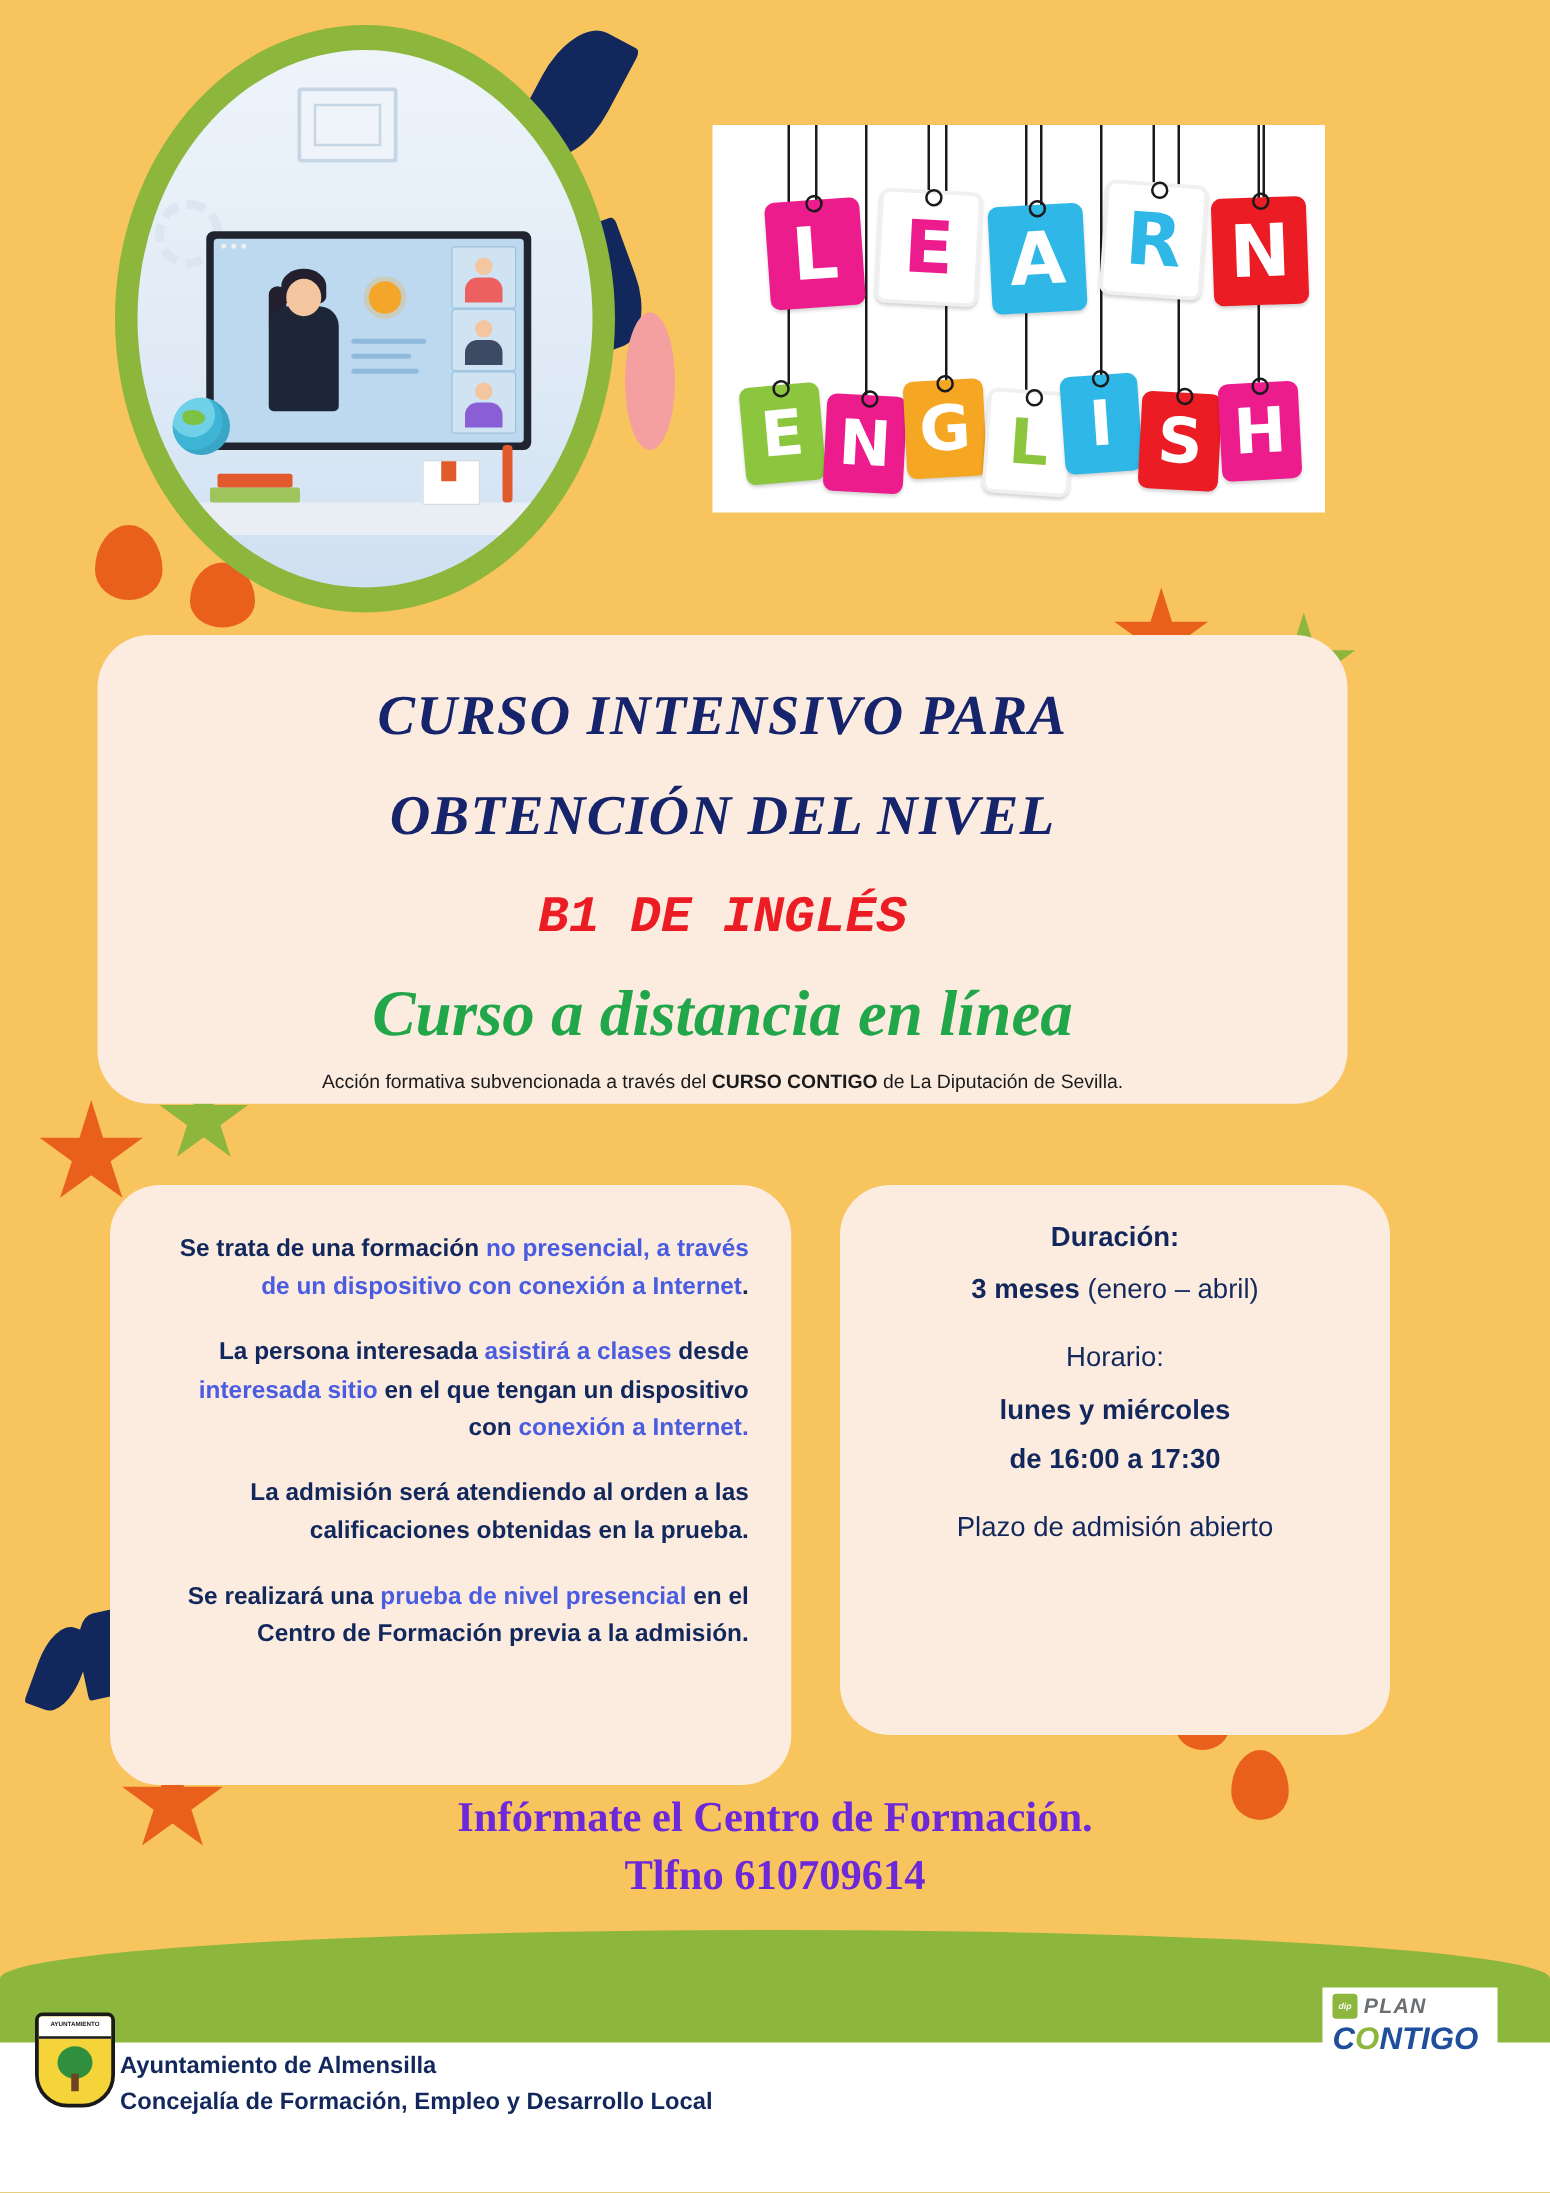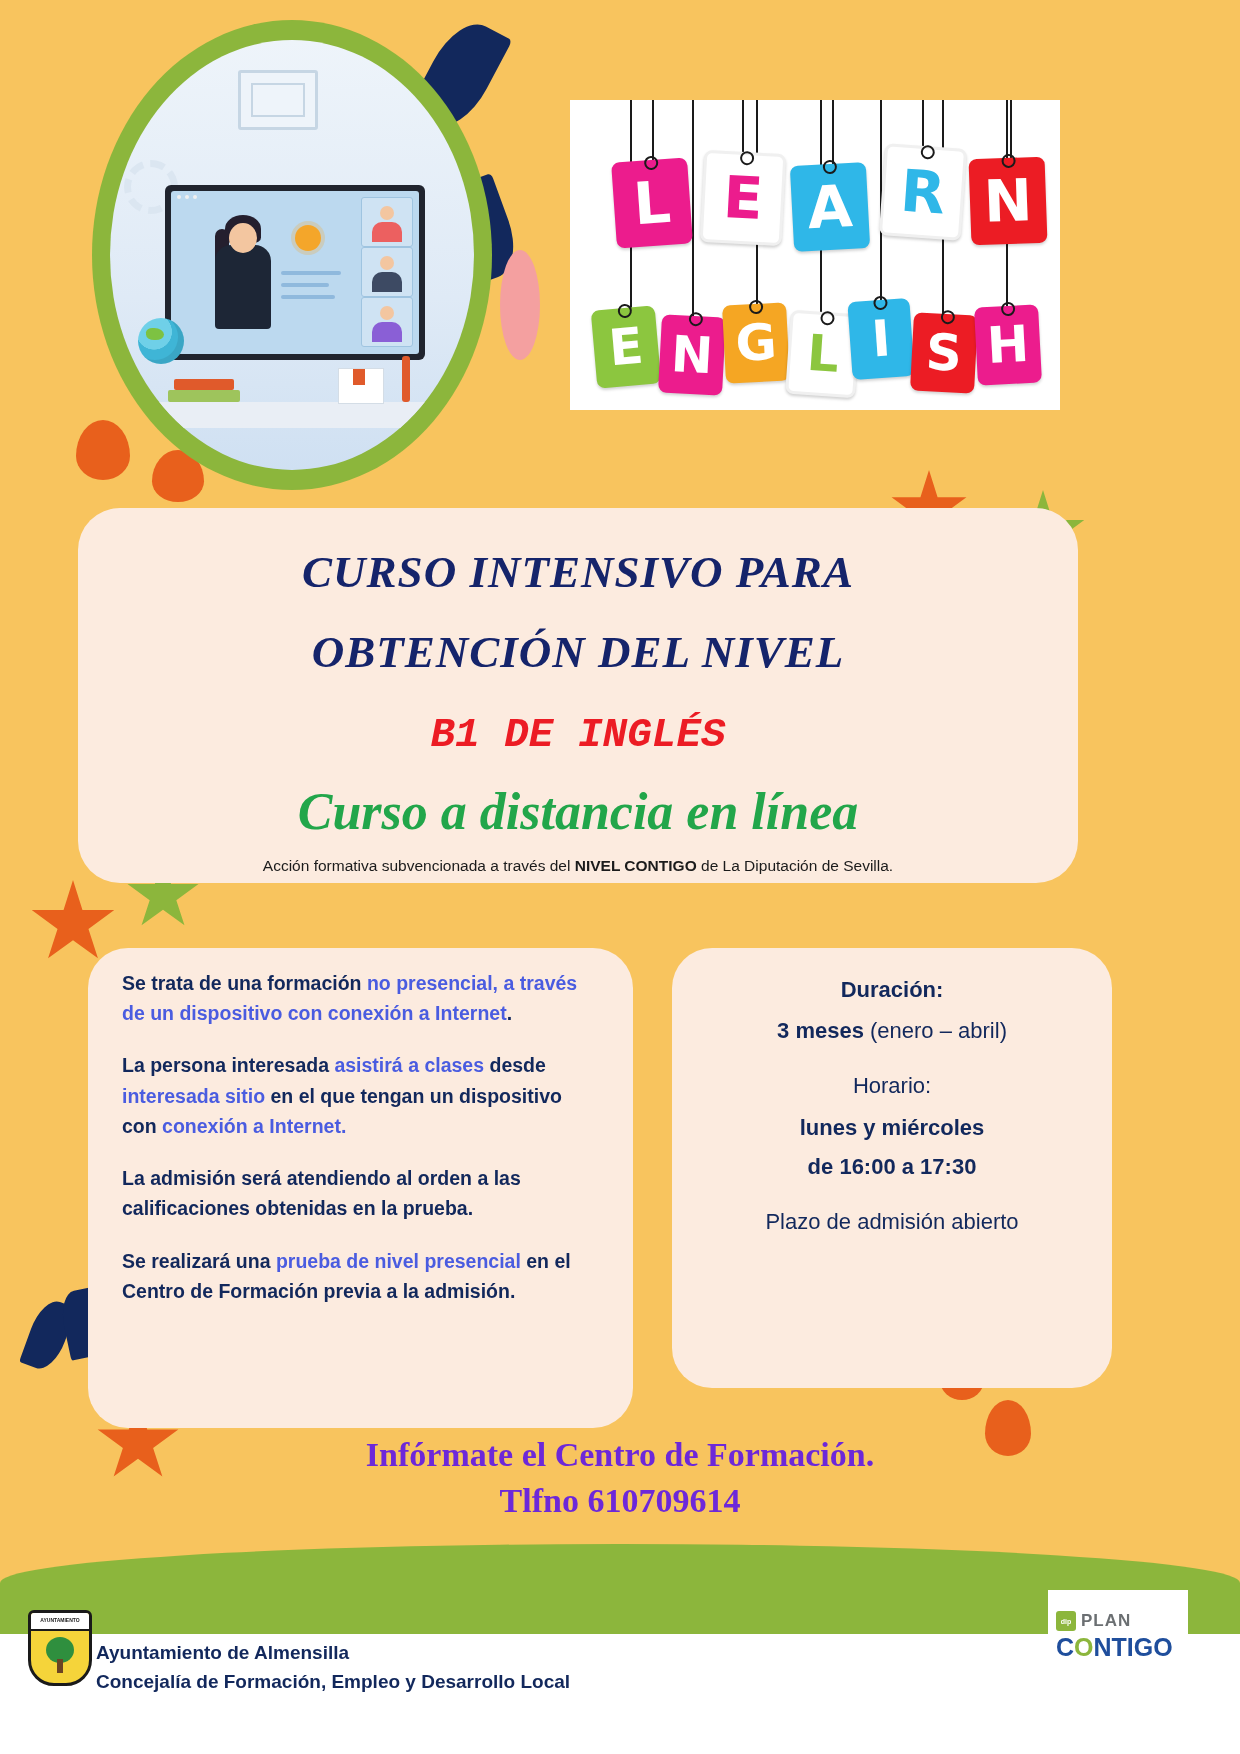--- a/index.html
+++ b/index.html
@@ -265,25 +265,26 @@
     position: absolute;
     left: 88px;
     top: 948px;
     width: 545px;
     height: 480px;
     background: #fcebdf;
     border-radius: 40px;
   }
   .lp-text {
     padding: 20px 34px;
-    text-align: left;
+    text-align: right;
     color: #12285c;
     font-size: 19.5px;
     font-weight: bold;
     line-height: 1.55;
+    margin-top: 16px;
   }
   .lp-text p { margin: 0 0 22px 0; }
   .hl { color: #4a5ce0; }
 
   
   .right-panel {
     position: absolute;
     left: 672px;
     top: 948px;
     width: 440px;
@@ -358,27 +359,28 @@
     position: absolute;
     left: 96px;
     bottom: 58px;
     color: #12285c;
     font-size: 19px;
     font-weight: bold;
     line-height: 1.5;
   }
   .plan-logo {
     position: absolute;
-    right: 52px;
+    right: 42px;
     bottom: 84px;
     width: 140px;
     height: 80px;
     background: #ffffff;
-    padding: 21px 8px;
+    padding: 5px 8px;
     box-sizing: border-box;
+    font-style: italic;
   }
   .plan-top { display:flex; align-items:center; gap:5px; }
   .plan-sq {
     width: 20px; height: 20px; background:#8cb63c; border-radius:3px;
     color:#fff; font-size:7px; display:flex; align-items:center; justify-content:center;
     font-weight:bold;
   }
   .plan-word { color:#6b6f72; font-size:17px; font-weight:bold; letter-spacing:1px; }
   .contigo {
     font-size: 25px; font-weight: bold; color:#1f4e9c; letter-spacing:0px; margin-top:2px;
@@ -473,21 +475,21 @@
   <div class="tag" style="left:342px; top:214px; width:64px; height:78px; background:#ec1c24; color:#ffffff; font-size:50px; transform:rotate(3deg);">S</div>
   <div class="tag" style="left:406px; top:206px; width:64px; height:78px; background:#ec1c8d; color:#ffffff; font-size:50px; transform:rotate(-3deg);">H</div>
 </div>
 
 <div class="title-panel">
   <div class="t1" style="margin-top:38px;">CURSO INTENSIVO PARA</div>
   <div class="t2" style="margin-top:28px;">OBTENCIÓN DEL NIVEL</div>
   <div class="t3" style="margin-top:34px;">B1 DE INGLÉS</div>
   <div class="t4" style="margin-top:24px;">Curso a distancia en línea</div>
   <div class="t5" style="margin-top:16px;">
-    <span class="reg">Acción formativa subvencionada a través del </span><span>NIVEL CONTIGO</span><span class="reg"> de La Diputación de Sevilla.</span>
+    <span class="reg">Acción formativa subvencionada a través del </span><span>CURSO CONTIGO</span><span class="reg"> de La Diputación de Sevilla.</span>
   </div>
 </div>
 
 <div class="left-panel">
   <div class="lp-text">
     <p><span>Se trata de una formación </span><span class="hl">no presencial, a través de un dispositivo con conexión a Internet</span><span>.</span></p>
     <p><span>La persona interesada </span><span class="hl">asistirá  a clases</span><span> desde </span><span class="hl">interesada sitio</span><span> en el que tengan un dispositivo con </span><span class="hl">conexión a Internet.</span></p>
     <p>La admisión será atendiendo al orden a las calificaciones obtenidas en la prueba.</p>
     <p><span>Se realizará una </span><span class="hl">prueba de nivel presencial</span><span> en el Centro de Formación previa a la admisión.</span></p>
   </div>

